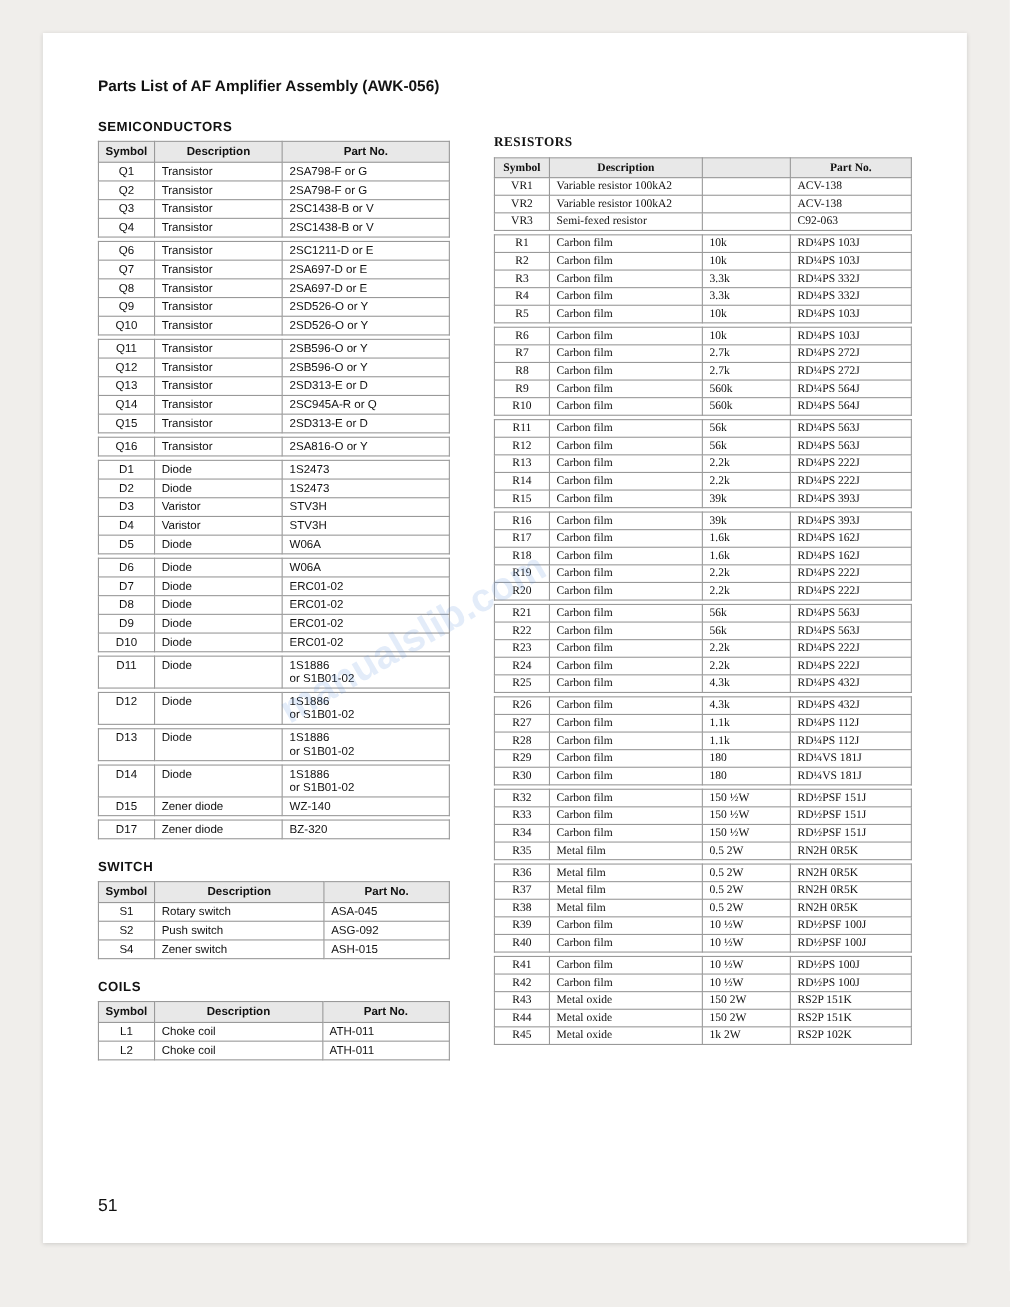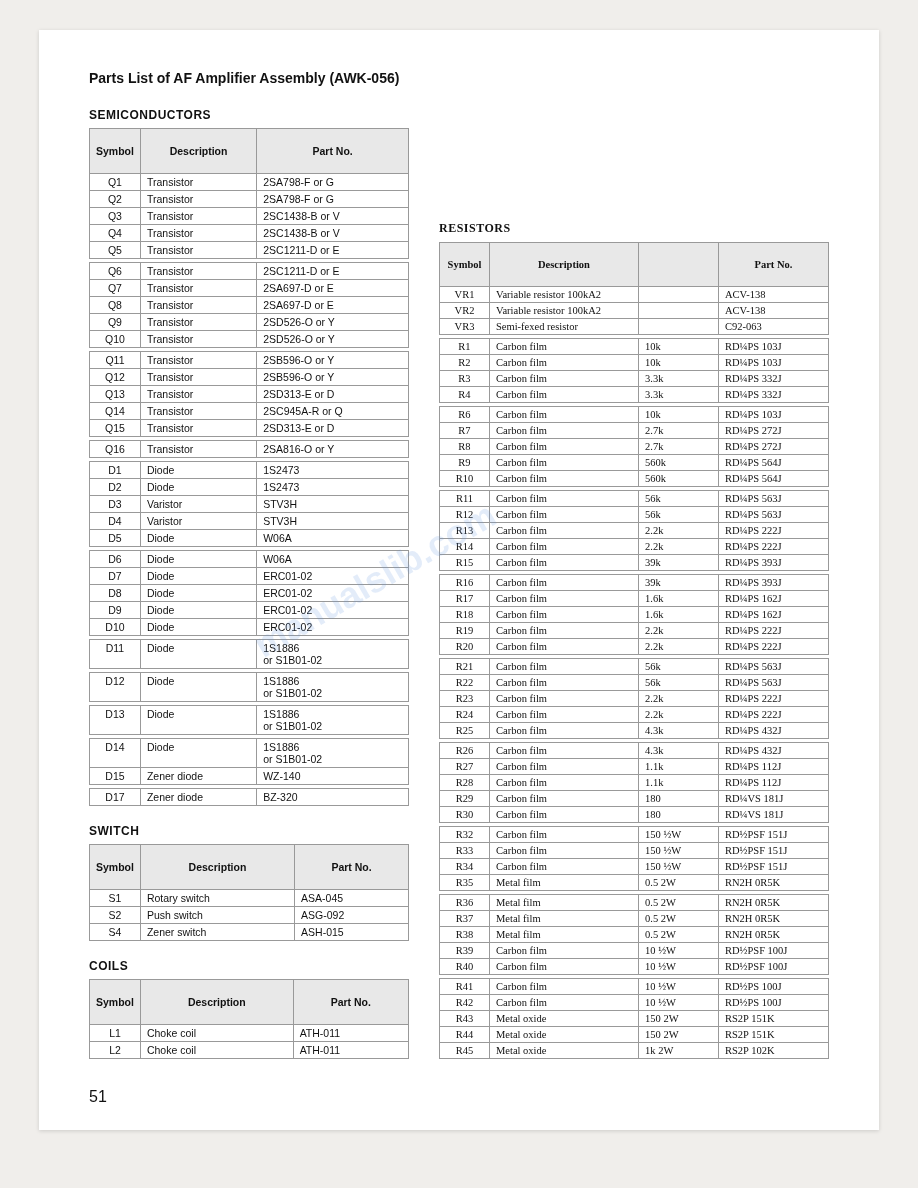--- a/index.html
+++ b/index.html
@@ -21,22 +21,22 @@
       box-shadow: 0 1px 4px rgba(0,0,0,0.15);
       position: relative;
     }
     .page-title {
       font-size: 14px;
       font-weight: bold;
       margin-bottom: 22px;
     }
     .two-col {
       display: flex;
-      gap: 30px;
-      align-items: flex-end;
+      gap: 40px;
+      align-items: center;
     }
     .left-col {
       flex: 0 0 320px;
     }
     .right-col {
       flex: 1;
       font-family: Liberation Serif, serif;
     }
     .section-title {
       font-size: 12px;
@@ -46,21 +46,21 @@
     }
     table {
       width: 100%;
       border-collapse: collapse;
       margin-bottom: 18px;
       font-size: 10.5px;
     }
     th {
       background: #e8e8e8;
       border: 1px solid #999;
-      padding: 16px 6px;
+      padding: 3px 6px;
       text-align: center;
       font-weight: bold;
       font-size: 10.5px;
     }
     td {
       border: 1px solid #999;
       padding: 2px 6px;
       vertical-align: top;
     }
     td.symbol { text-align: center; width: 50px; }
@@ -121,25 +121,20 @@
       <td class="symbol">Q3</td>
       <td class="desc">Transistor</td>
       <td class="partno">2SC1438-B or V</td>
     </tr>
             <tr>
       <td class="symbol">Q4</td>
       <td class="desc">Transistor</td>
       <td class="partno">2SC1438-B or V</td>
     </tr>
             <tr>
-      <td class="symbol">Q5</td>
-      <td class="desc">Transistor</td>
-      <td class="partno">2SC1211-D or E</td>
-    </tr>
-            <tr>
               <td colspan="3" style="border:none;height:4px;padding:0"></td>
             </tr>
             <tr>
       <td class="symbol">Q6</td>
       <td class="desc">Transistor</td>
       <td class="partno">2SC1211-D or E</td>
     </tr>
             <tr>
       <td class="symbol">Q7</td>
       <td class="desc">Transistor</td>
@@ -405,20 +400,26 @@
       <td>3.3k</td>
       <td class="partno">RD¼PS 332J</td>
     </tr>
             <tr>
       <td class="symbol">R4</td>
       <td class="desc">Carbon film</td>
       <td>3.3k</td>
       <td class="partno">RD¼PS 332J</td>
     </tr>
             <tr>
+      <td class="symbol">R5</td>
+      <td class="desc">Carbon film</td>
+      <td>10k</td>
+      <td class="partno">RD¼PS 103J</td>
+    </tr>
+            <tr>
               <td colspan="4" style="border:none;height:4px;padding:0"></td>
             </tr>
             <tr>
       <td class="symbol">R6</td>
       <td class="desc">Carbon film</td>
       <td>10k</td>
       <td class="partno">RD¼PS 103J</td>
     </tr>
             <tr>
       <td class="symbol">R7</td>

